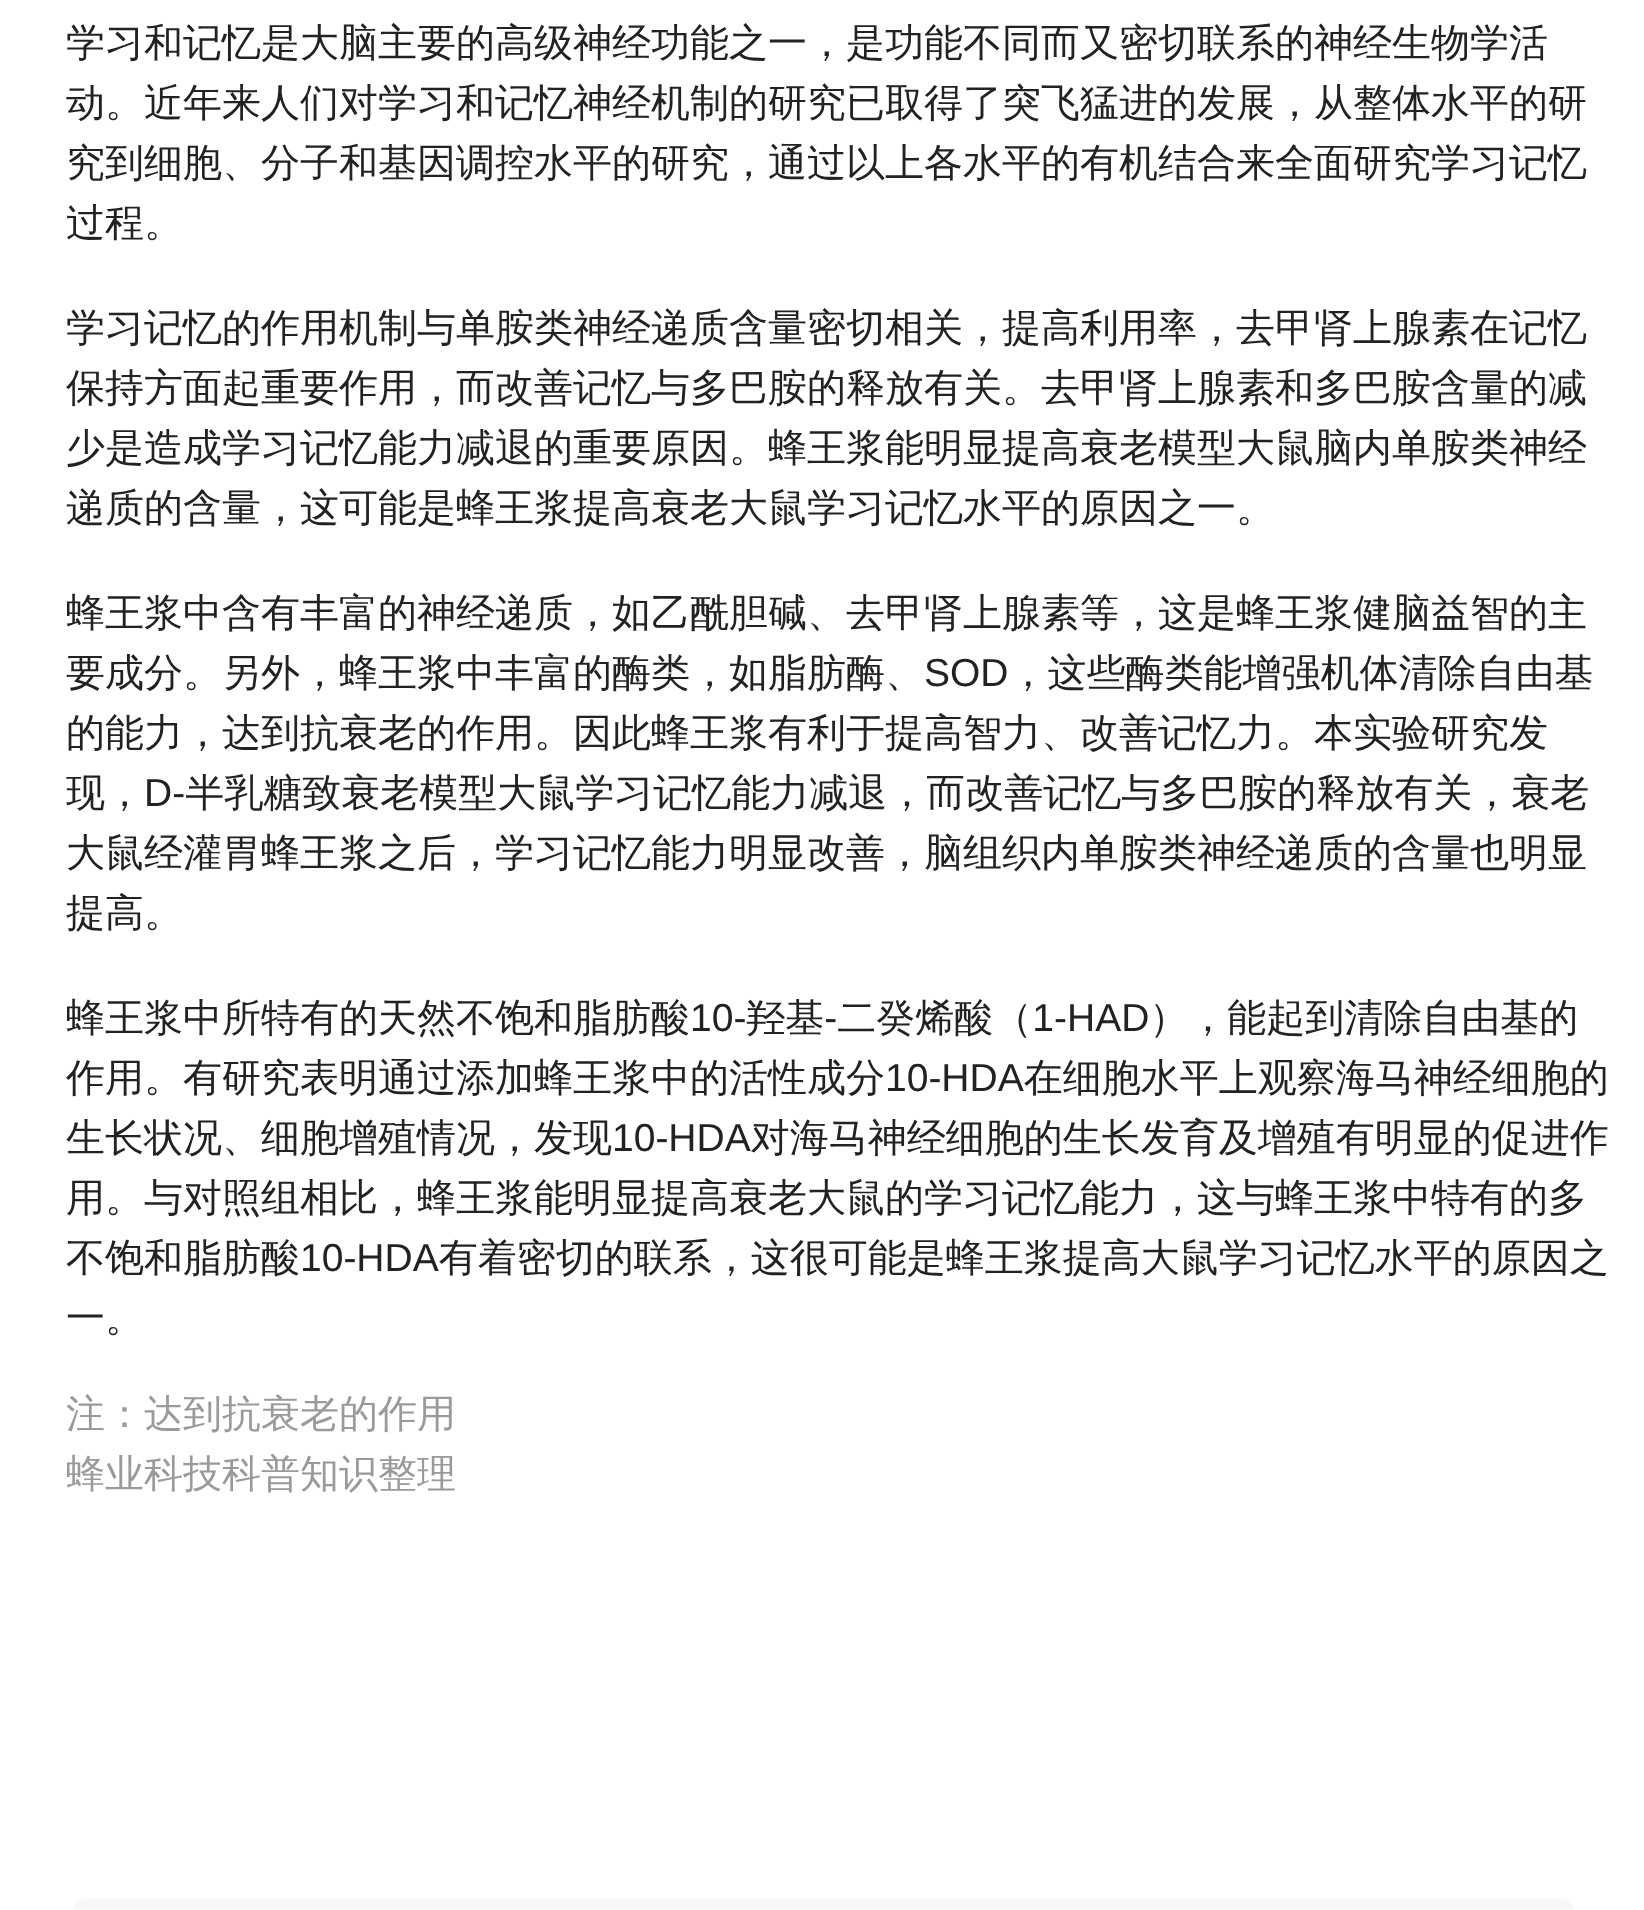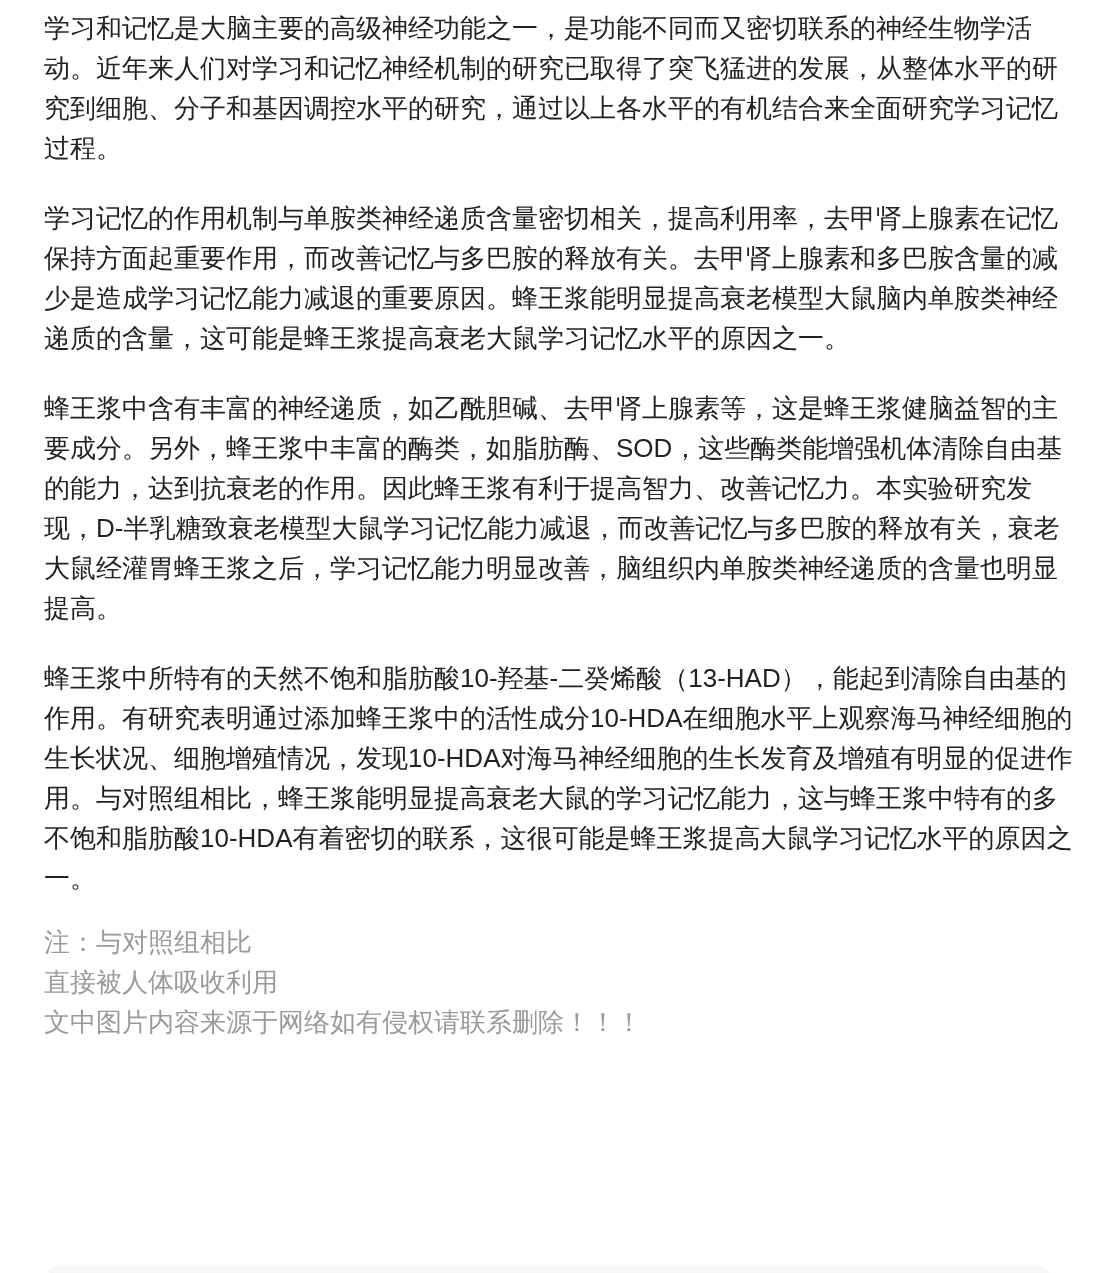--- a/index.html
+++ b/index.html
@@ -47,22 +47,21 @@
     border-radius: 10px 10px 0 0;
   }
 </style>
 </head>
 <body>
 
 <main class="article">
   <p class="para first">学习和记忆是大脑主要的高级神经功能之一，是功能不同而又密切联系的神经生物学活动。近年来人们对学习和记忆神经机制的研究已取得了突飞猛进的发展，从整体水平的研究到细胞、分子和基因调控水平的研究，通过以上各水平的有机结合来全面研究学习记忆过程。</p>
   <p class="para">学习记忆的作用机制与单胺类神经递质含量密切相关，提高利用率，去甲肾上腺素在记忆保持方面起重要作用，而改善记忆与多巴胺的释放有关。去甲肾上腺素和多巴胺含量的减少是造成学习记忆能力减退的重要原因。蜂王浆能明显提高衰老模型大鼠脑内单胺类神经递质的含量，这可能是蜂王浆提高衰老大鼠学习记忆水平的原因之一。</p>
   <p class="para">蜂王浆中含有丰富的神经递质，如乙酰胆碱、去甲肾上腺素等，这是蜂王浆健脑益智的主要成分。另外，蜂王浆中丰富的酶类，如脂肪酶、SOD，这些酶类能增强机体清除自由基的能力，达到抗衰老的作用。因此蜂王浆有利于提高智力、改善记忆力。本实验研究发现，D-半乳糖致衰老模型大鼠学习记忆能力减退，而改善记忆与多巴胺的释放有关，衰老大鼠经灌胃蜂王浆之后，学习记忆能力明显改善，脑组织内单胺类神经递质的含量也明显提高。</p>
-  <p class="para">蜂王浆中所特有的天然不饱和脂肪酸10-羟基-二癸烯酸（13-HAD），能起到清除自由基的作用。有研究表明通过添加蜂王浆中的活性成分10-HDA在细胞水平上观察海马神经细胞的生长状况、细胞增殖情况，发现10-HDA对海马神经细胞的生长发育及增殖有明显的促进作用。与对照组相比，蜂王浆能明显提高衰老大鼠的学习记忆能力，这与蜂王浆中特有的多不饱和脂肪酸10-HDA有着密切的联系，这很可能是蜂王浆提高大鼠学习记忆水平的原因之一。</p>
+  <p class="para">蜂王浆中所特有的天然不饱和脂肪酸10-羟基-二癸烯酸（1-HAD），能起到清除自由基的作用。有研究表明通过添加蜂王浆中的活性成分10-HDA在细胞水平上观察海马神经细胞的生长状况、细胞增殖情况，发现10-HDA对海马神经细胞的生长发育及增殖有明显的促进作用。与对照组相比，蜂王浆能明显提高衰老大鼠的学习记忆能力，这与蜂王浆中特有的多不饱和脂肪酸10-HDA有着密切的联系，这很可能是蜂王浆提高大鼠学习记忆水平的原因之一。</p>
 
   <div class="note">
-    <span class="note-line">注：与对照组相比</span>
-    <span class="note-line">直接被人体吸收利用</span>
-    <span class="note-line">文中图片内容来源于网络如有侵权请联系删除！！！</span>
+    <span class="note-line">注：达到抗衰老的作用</span>
+    <span class="note-line">蜂业科技科普知识整理</span>
   </div>
 </main>
 
 <div class="next-card"></div>
 
 </body></html>

